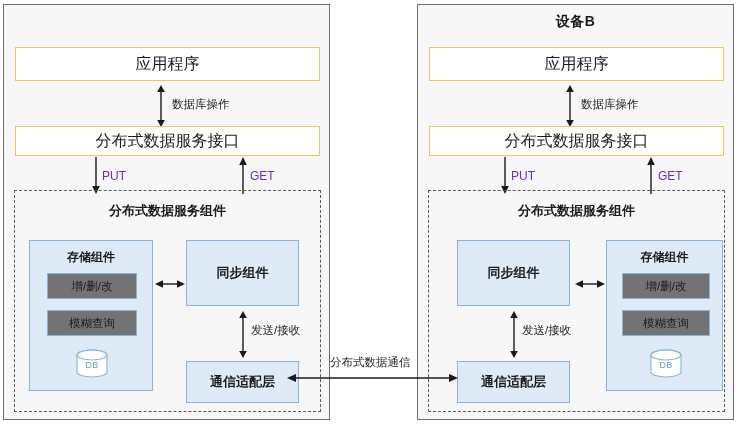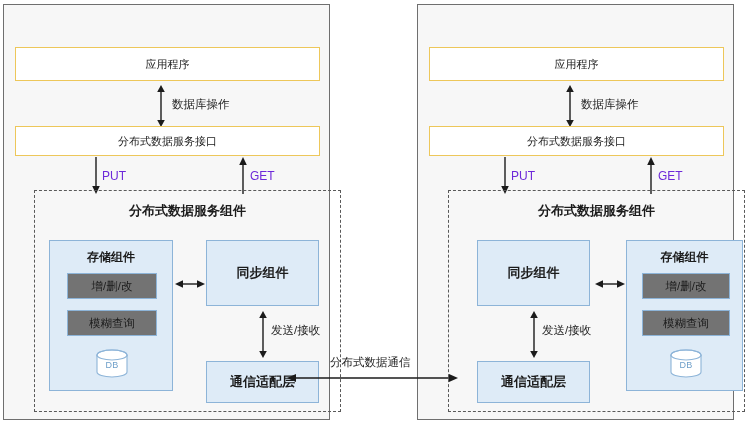--- a/index.html
+++ b/index.html
@@ -39,30 +39,29 @@
   }
 
   
   .yellow-box {
     position: absolute;
     background: #ffffff;
     border: 1.6px solid #edc75a;
     display: flex;
     align-items: center;
     justify-content: center;
-    font-size: 11px;
+    font-size: 16px;
     color: #1b1b1b;
   }
 
   
   .dashed-box {
     position: absolute;
     border: 1.6px dashed #595959;
     background: transparent;
-    margin-left: 20px;
   }
   .dashed-title {
     position: absolute;
     left: 0; right: 0; top: 11px;
     text-align: center;
     font-size: 13px;
     font-weight: bold;
     color: #1b1b1b;
   }
 
@@ -222,20 +221,21 @@
       </div>
       <div class="edge-label" style="left:236px; top:132px;">发送/接收</div>
 
       <div class="blue-box solid-label" style="left:171px; top:170px; width:113px; height:42px;">
         <span>通信适配层</span>
       </div>
     </div>
   </div>
 
   <div class="device" id="device-b">
+    <div class="device-title">设备B</div>
 
     <div class="yellow-box" style="left:11px; top:42px; width:295px; height:34px;">
       <span>应用程序</span>
     </div>
 
     <div class="arrow" style="left:145px; top:80px;">
       <svg width="14" height="42" viewBox="0 0 14 42">
         <line x1="7" y1="5" x2="7" y2="37" stroke="#1b1b1b" stroke-width="1.4"></line>
         <polygon points="7,0 3.2,7 10.8,7" fill="#1b1b1b"></polygon>
         <polygon points="7,42 3.2,35 10.8,35" fill="#1b1b1b"></polygon>

